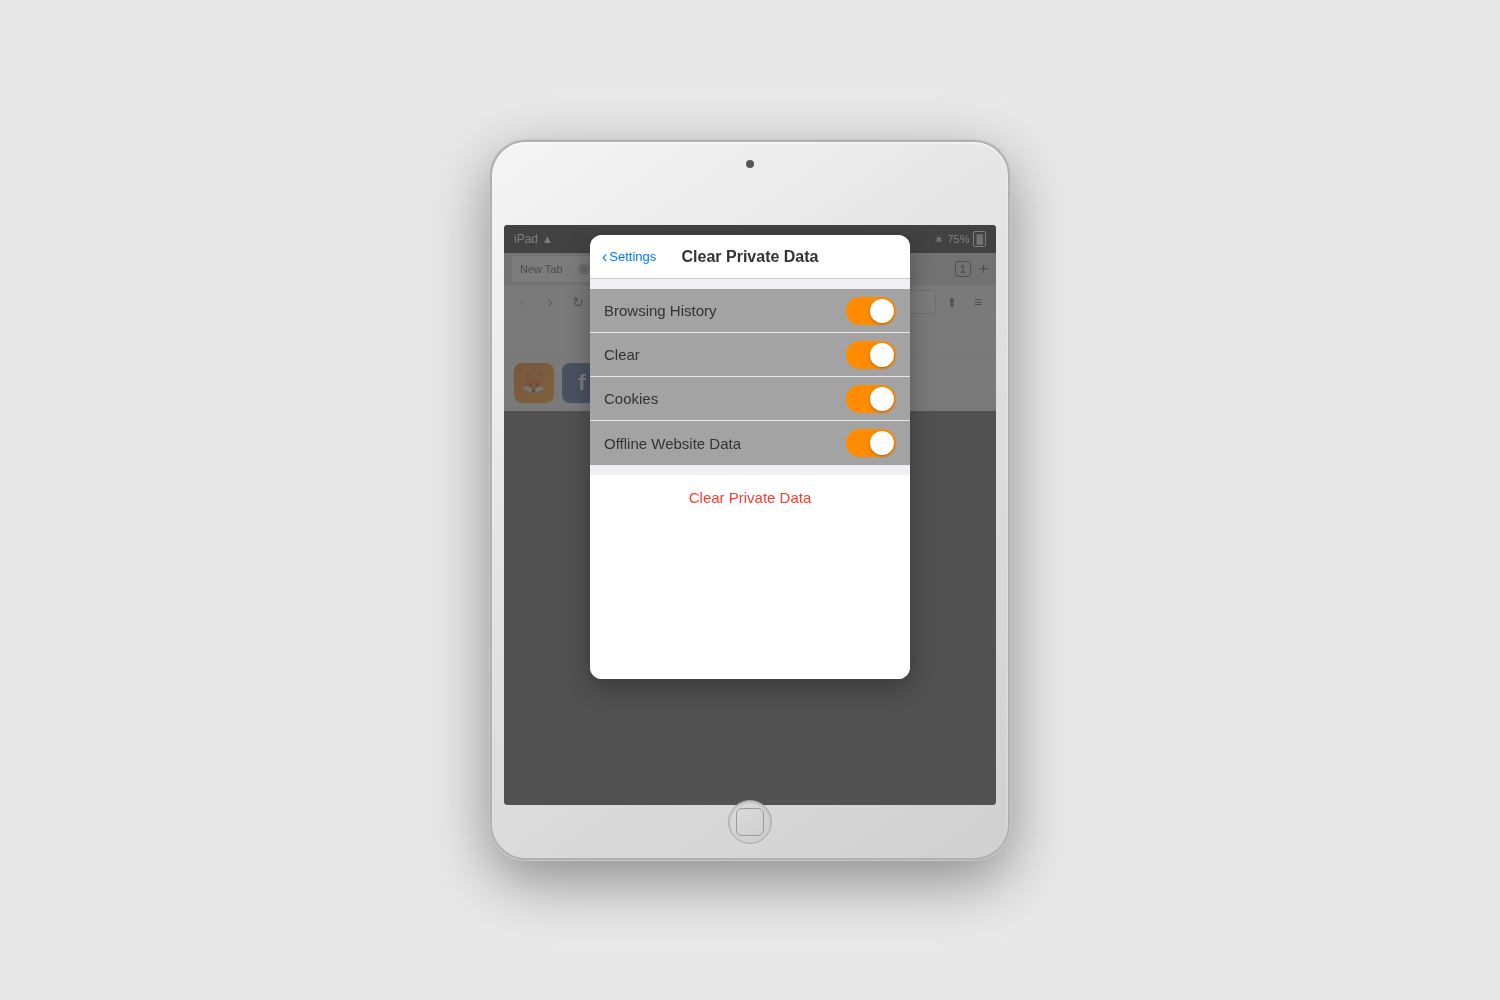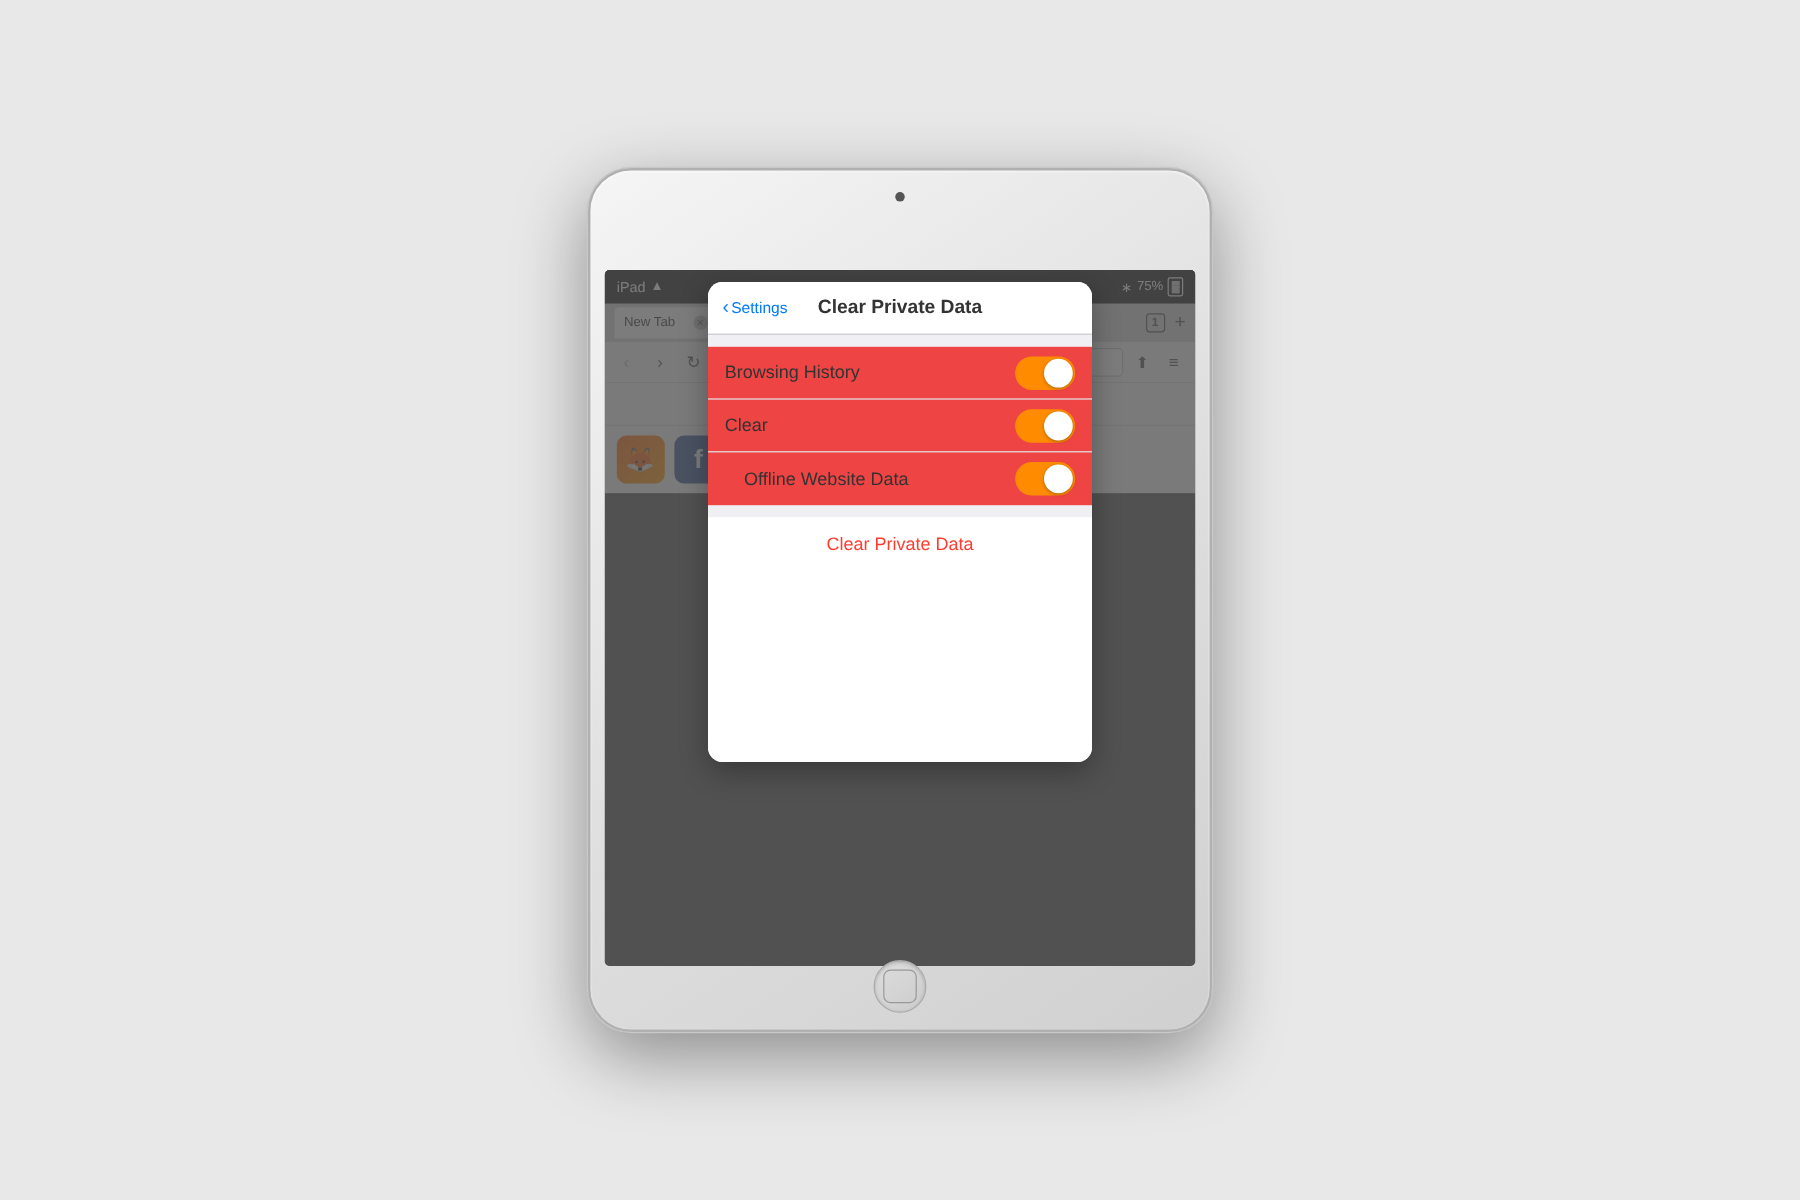--- a/index.html
+++ b/index.html
@@ -296,37 +296,36 @@
     }
 
     .panel-title {
       font-size: 16px;
       font-weight: 600;
       color: #333;
     }
 
     
     .toggle-group {
-      background: #ef4444;
+      background: #a3a3a3;
       margin: 10px 0 0 0;
       border-radius: 0;
     }
 
     .toggle-item {
       display: flex;
       align-items: center;
       justify-content: space-between;
       padding: 0 14px;
       height: 44px;
       border-bottom: 1px solid #e5e5ea;
     }
 
     .toggle-item:last-child {
       border-bottom: none;
-      margin-left: 16px;
     }
 
     .toggle-label {
       font-size: 15px;
       color: #333;
     }
 
     
     .toggle-switch {
       width: 50px;
@@ -461,20 +460,24 @@
           <div class="toggle-item">
             <span class="toggle-label">Browsing History</span>
             <div class="toggle-switch"></div>
           </div>
 
           <div class="toggle-item">
             <span class="toggle-label">Clear</span>
             <div class="toggle-switch"></div>
           </div>
 
+          <div class="toggle-item">
+            <span class="toggle-label">Cookies</span>
+            <div class="toggle-switch"></div>
+          </div>
 
           <div class="toggle-item">
             <span class="toggle-label">Offline Website Data</span>
             <div class="toggle-switch"></div>
           </div>
 
         </div>
 
         <div class="clear-section" style="margin-top:10px;">
           <div class="clear-btn">Clear Private Data</div>

